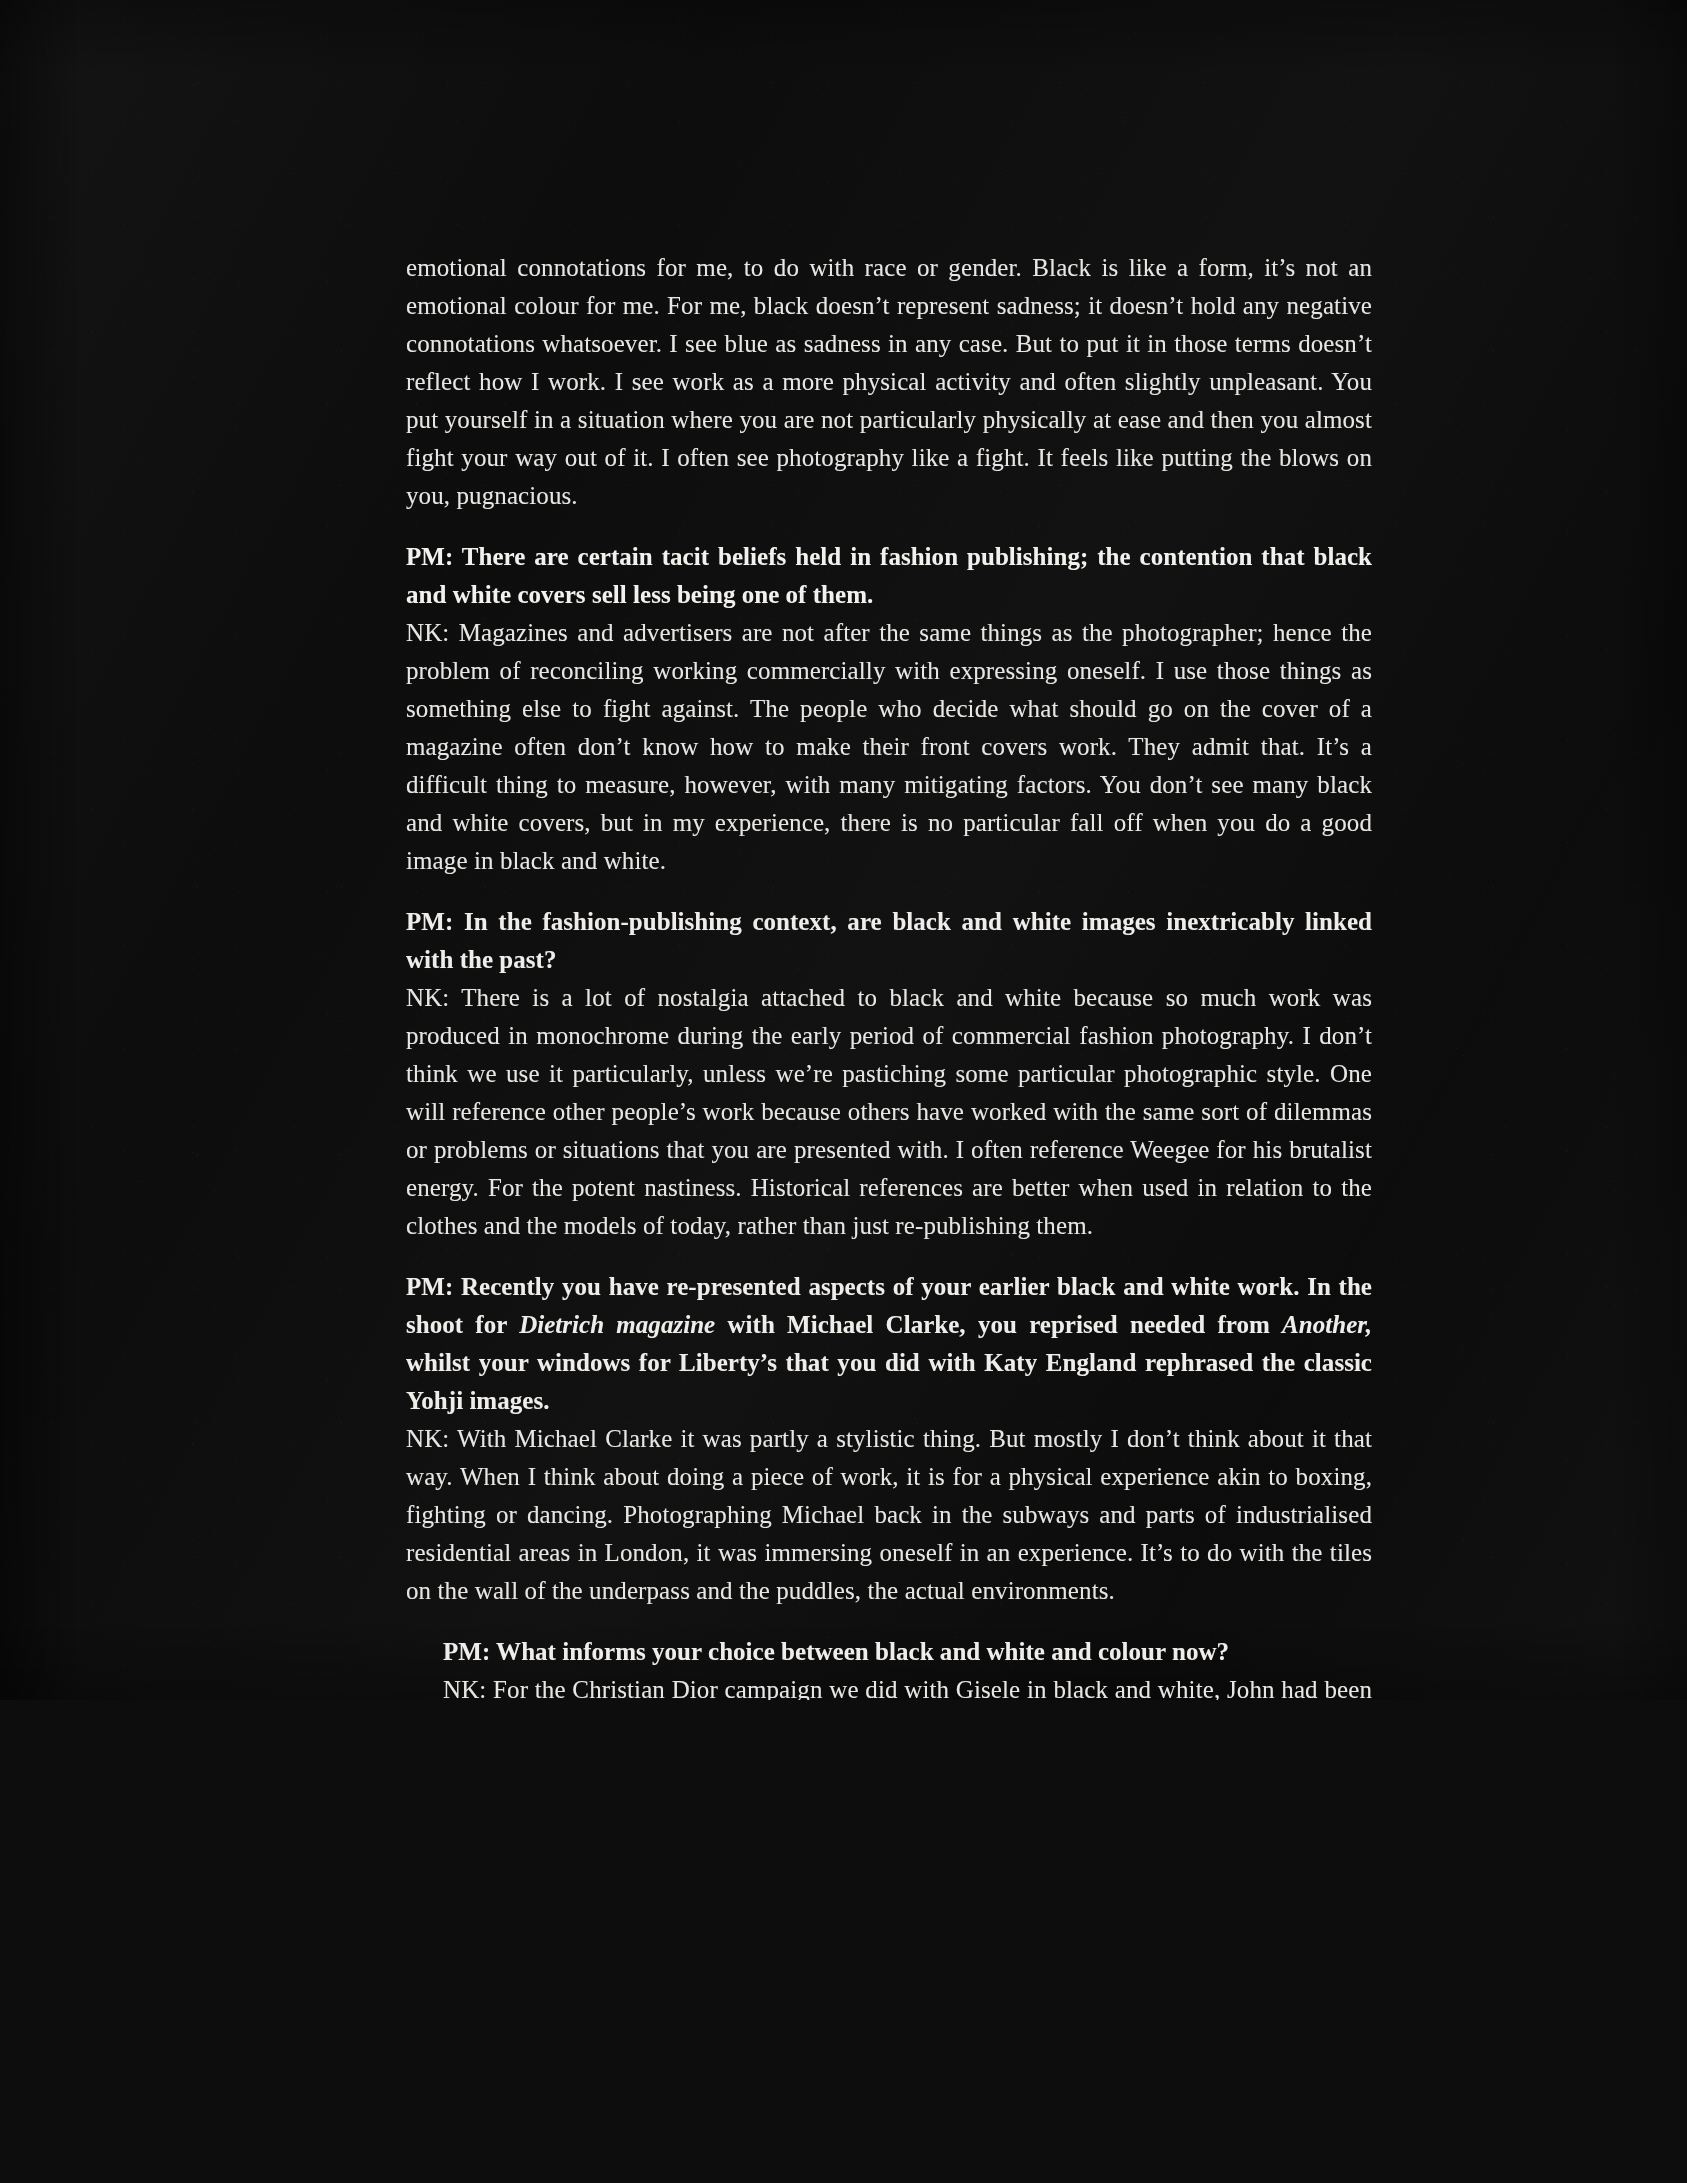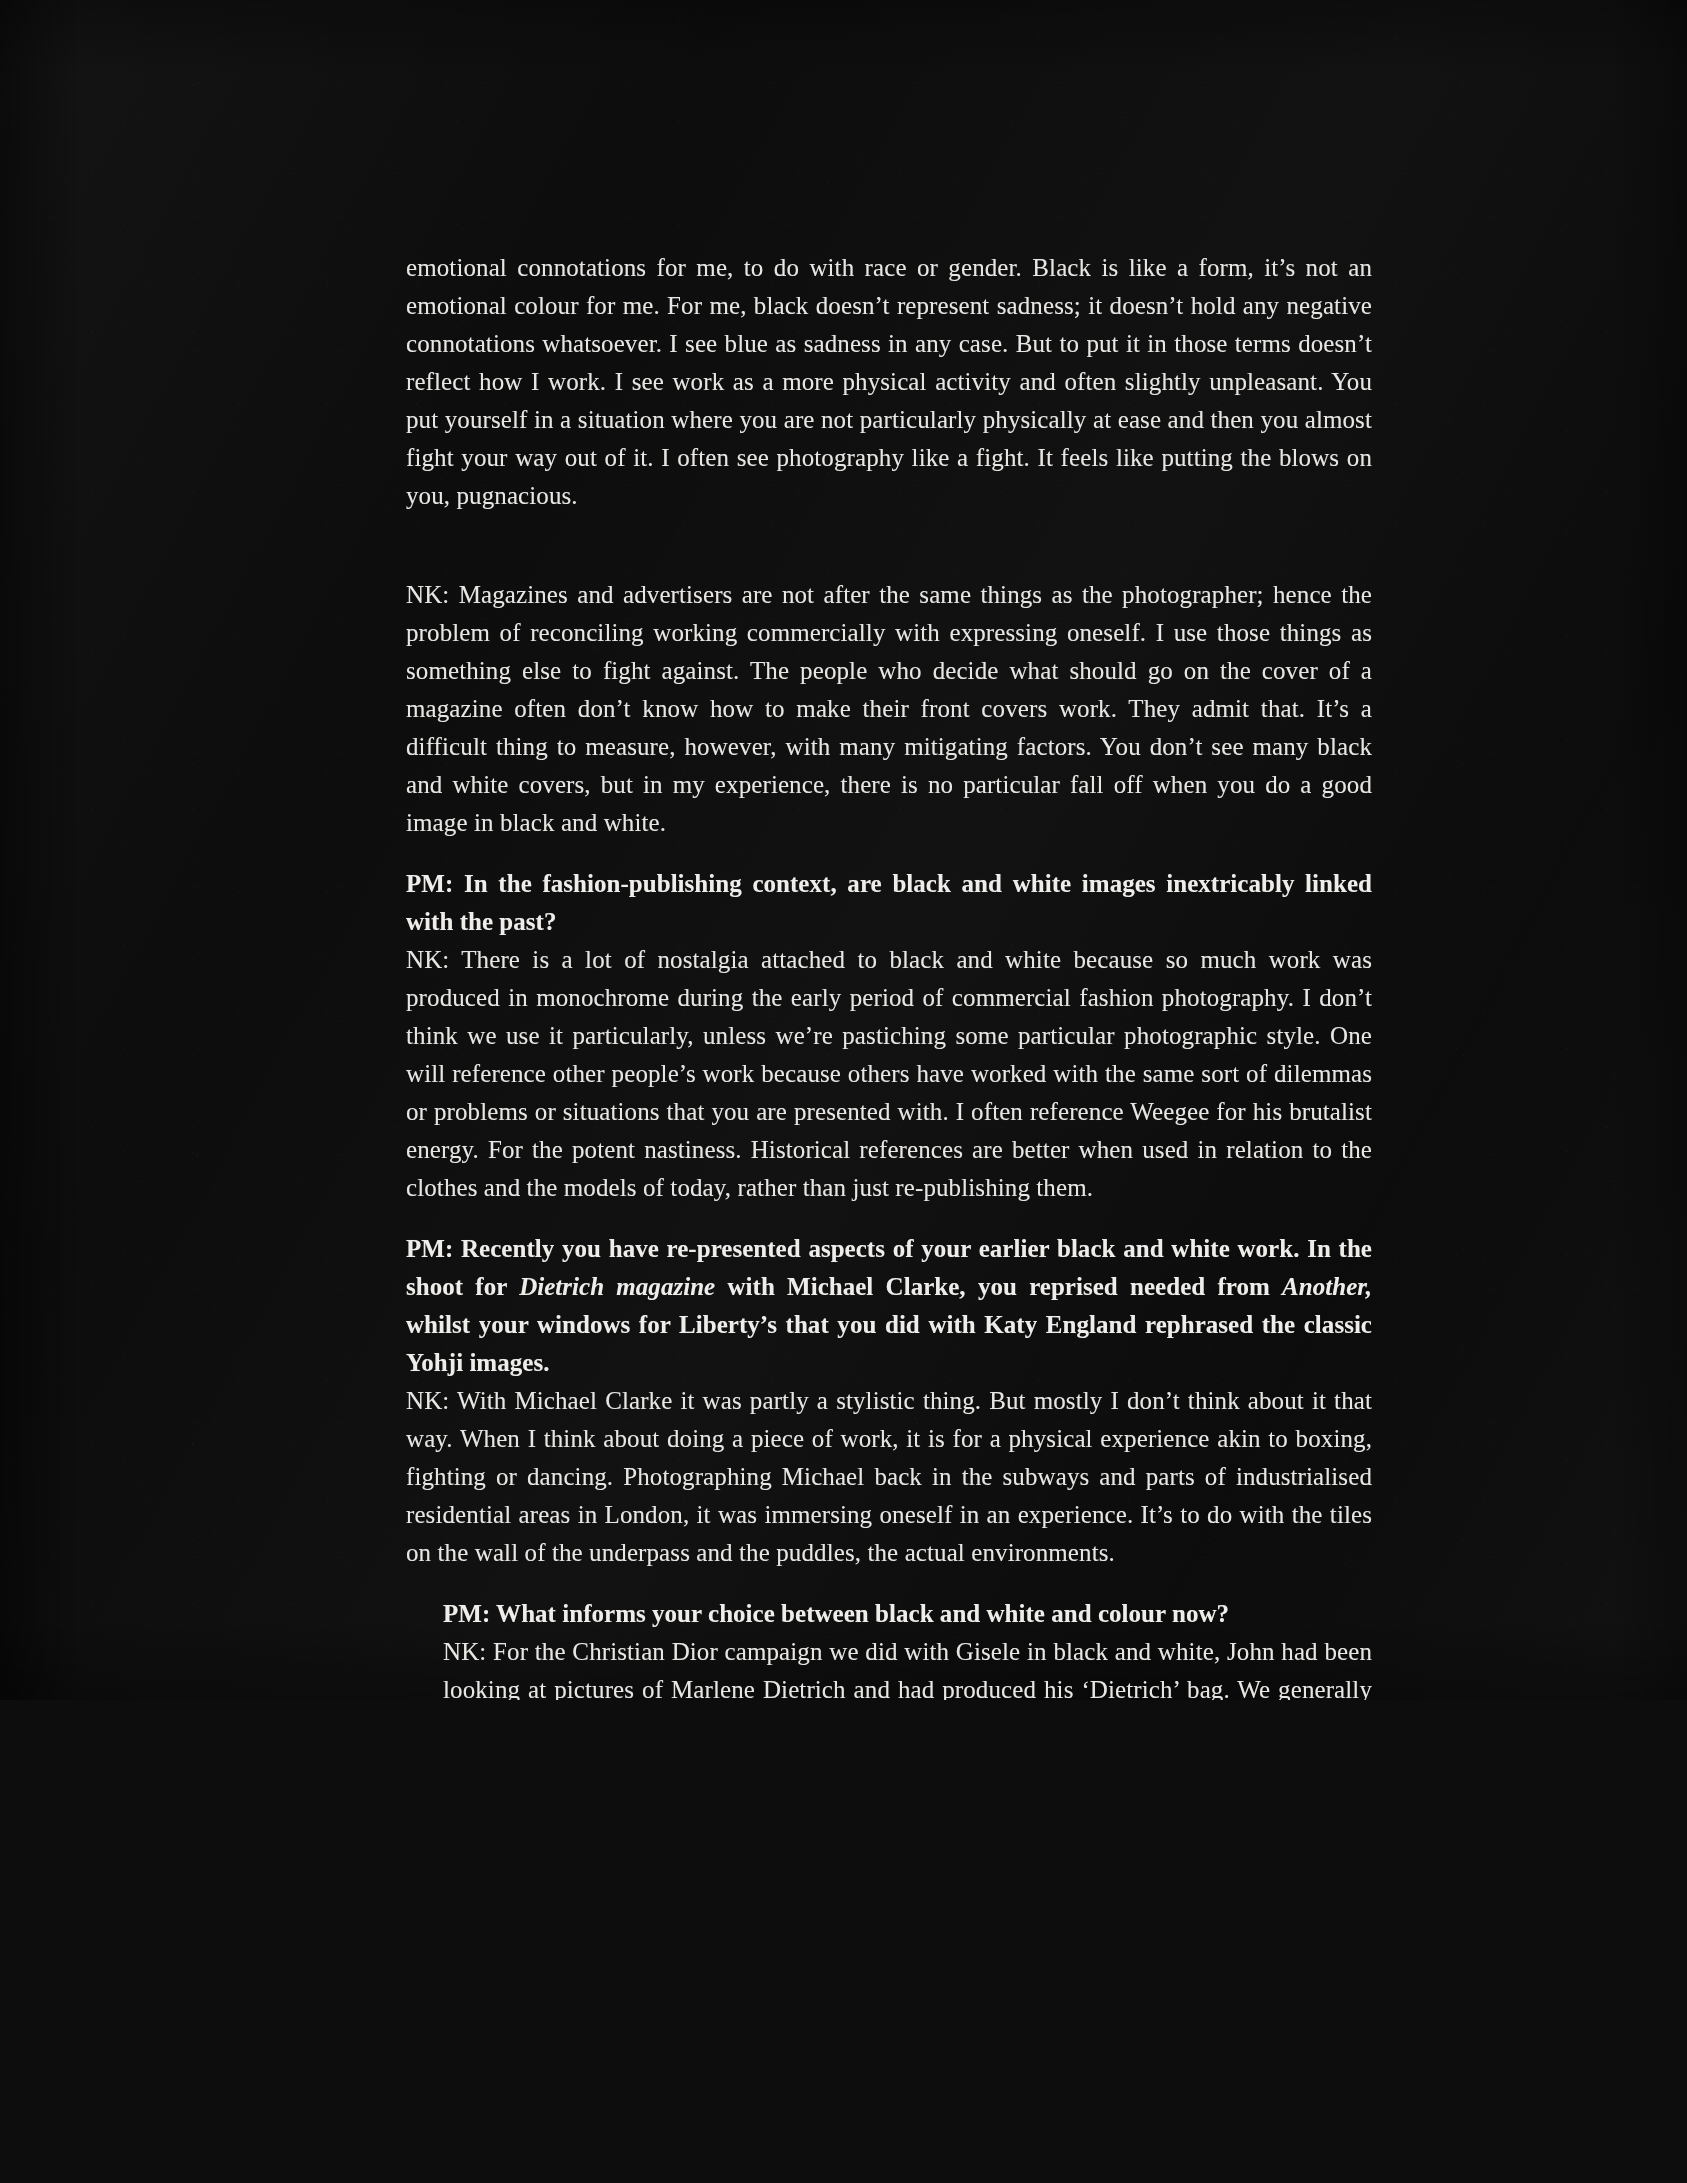--- a/index.html
+++ b/index.html
@@ -109,21 +109,21 @@
 </head>
 <body>
 
 <div class="page">
 
   <div class="textcolumn">
 
     <p class="para">emotional connotations for me, to do with race or gender. Black is like a form, it’s not an emotional colour for me. For me, black doesn’t represent sadness; it doesn’t hold any negative connotations whatsoever. I see blue as sadness in any case. But to put it in those terms doesn’t reflect how I work. I see work as a more physical activity and often slightly unpleasant. You put yourself in a situation where you are not particularly physically at ease and then you almost fight your way out of it. I often see photography like a fight. It feels like putting the blows on you, pugnacious.</p>
 
     <p class="para">
-      <br>
+      <span class="question question-strong">PM: There are certain tacit beliefs held in fashion publishing; the contention that black and white covers sell less being one of them.</span><br>
       <span>NK: Magazines and advertisers are not after the same things as the photographer; hence the problem of reconciling working commercially with expressing oneself. I use those things as something else to fight against. The people who decide what should go on the cover of a magazine often don’t know how to make their front covers work. They admit that. It’s a difficult thing to measure, however, with many mitigating factors. You don’t see many black and white covers, but in my experience, there is no particular fall off when you do a good image in black and white.</span>
     </p>
 
     <p class="para">
       <span class="question">PM: In the fashion-publishing context, are black and white images inextricably linked with the past?</span><br>
       <span>NK: There is a lot of nostalgia attached to black and white because so much work was produced in monochrome during the early period of commercial fashion photography. I don’t think we use it particularly, unless we’re pastiching some particular photographic style. One will reference other people’s work because others have worked with the same sort of dilemmas or problems or situations that you are presented with. I often reference Weegee for his brutalist energy. For the potent nastiness. Historical references are better when used in relation to the clothes and the models of today, rather than just re-publishing them.</span>
     </p>
 
     <p class="para">
       <span class="question">

